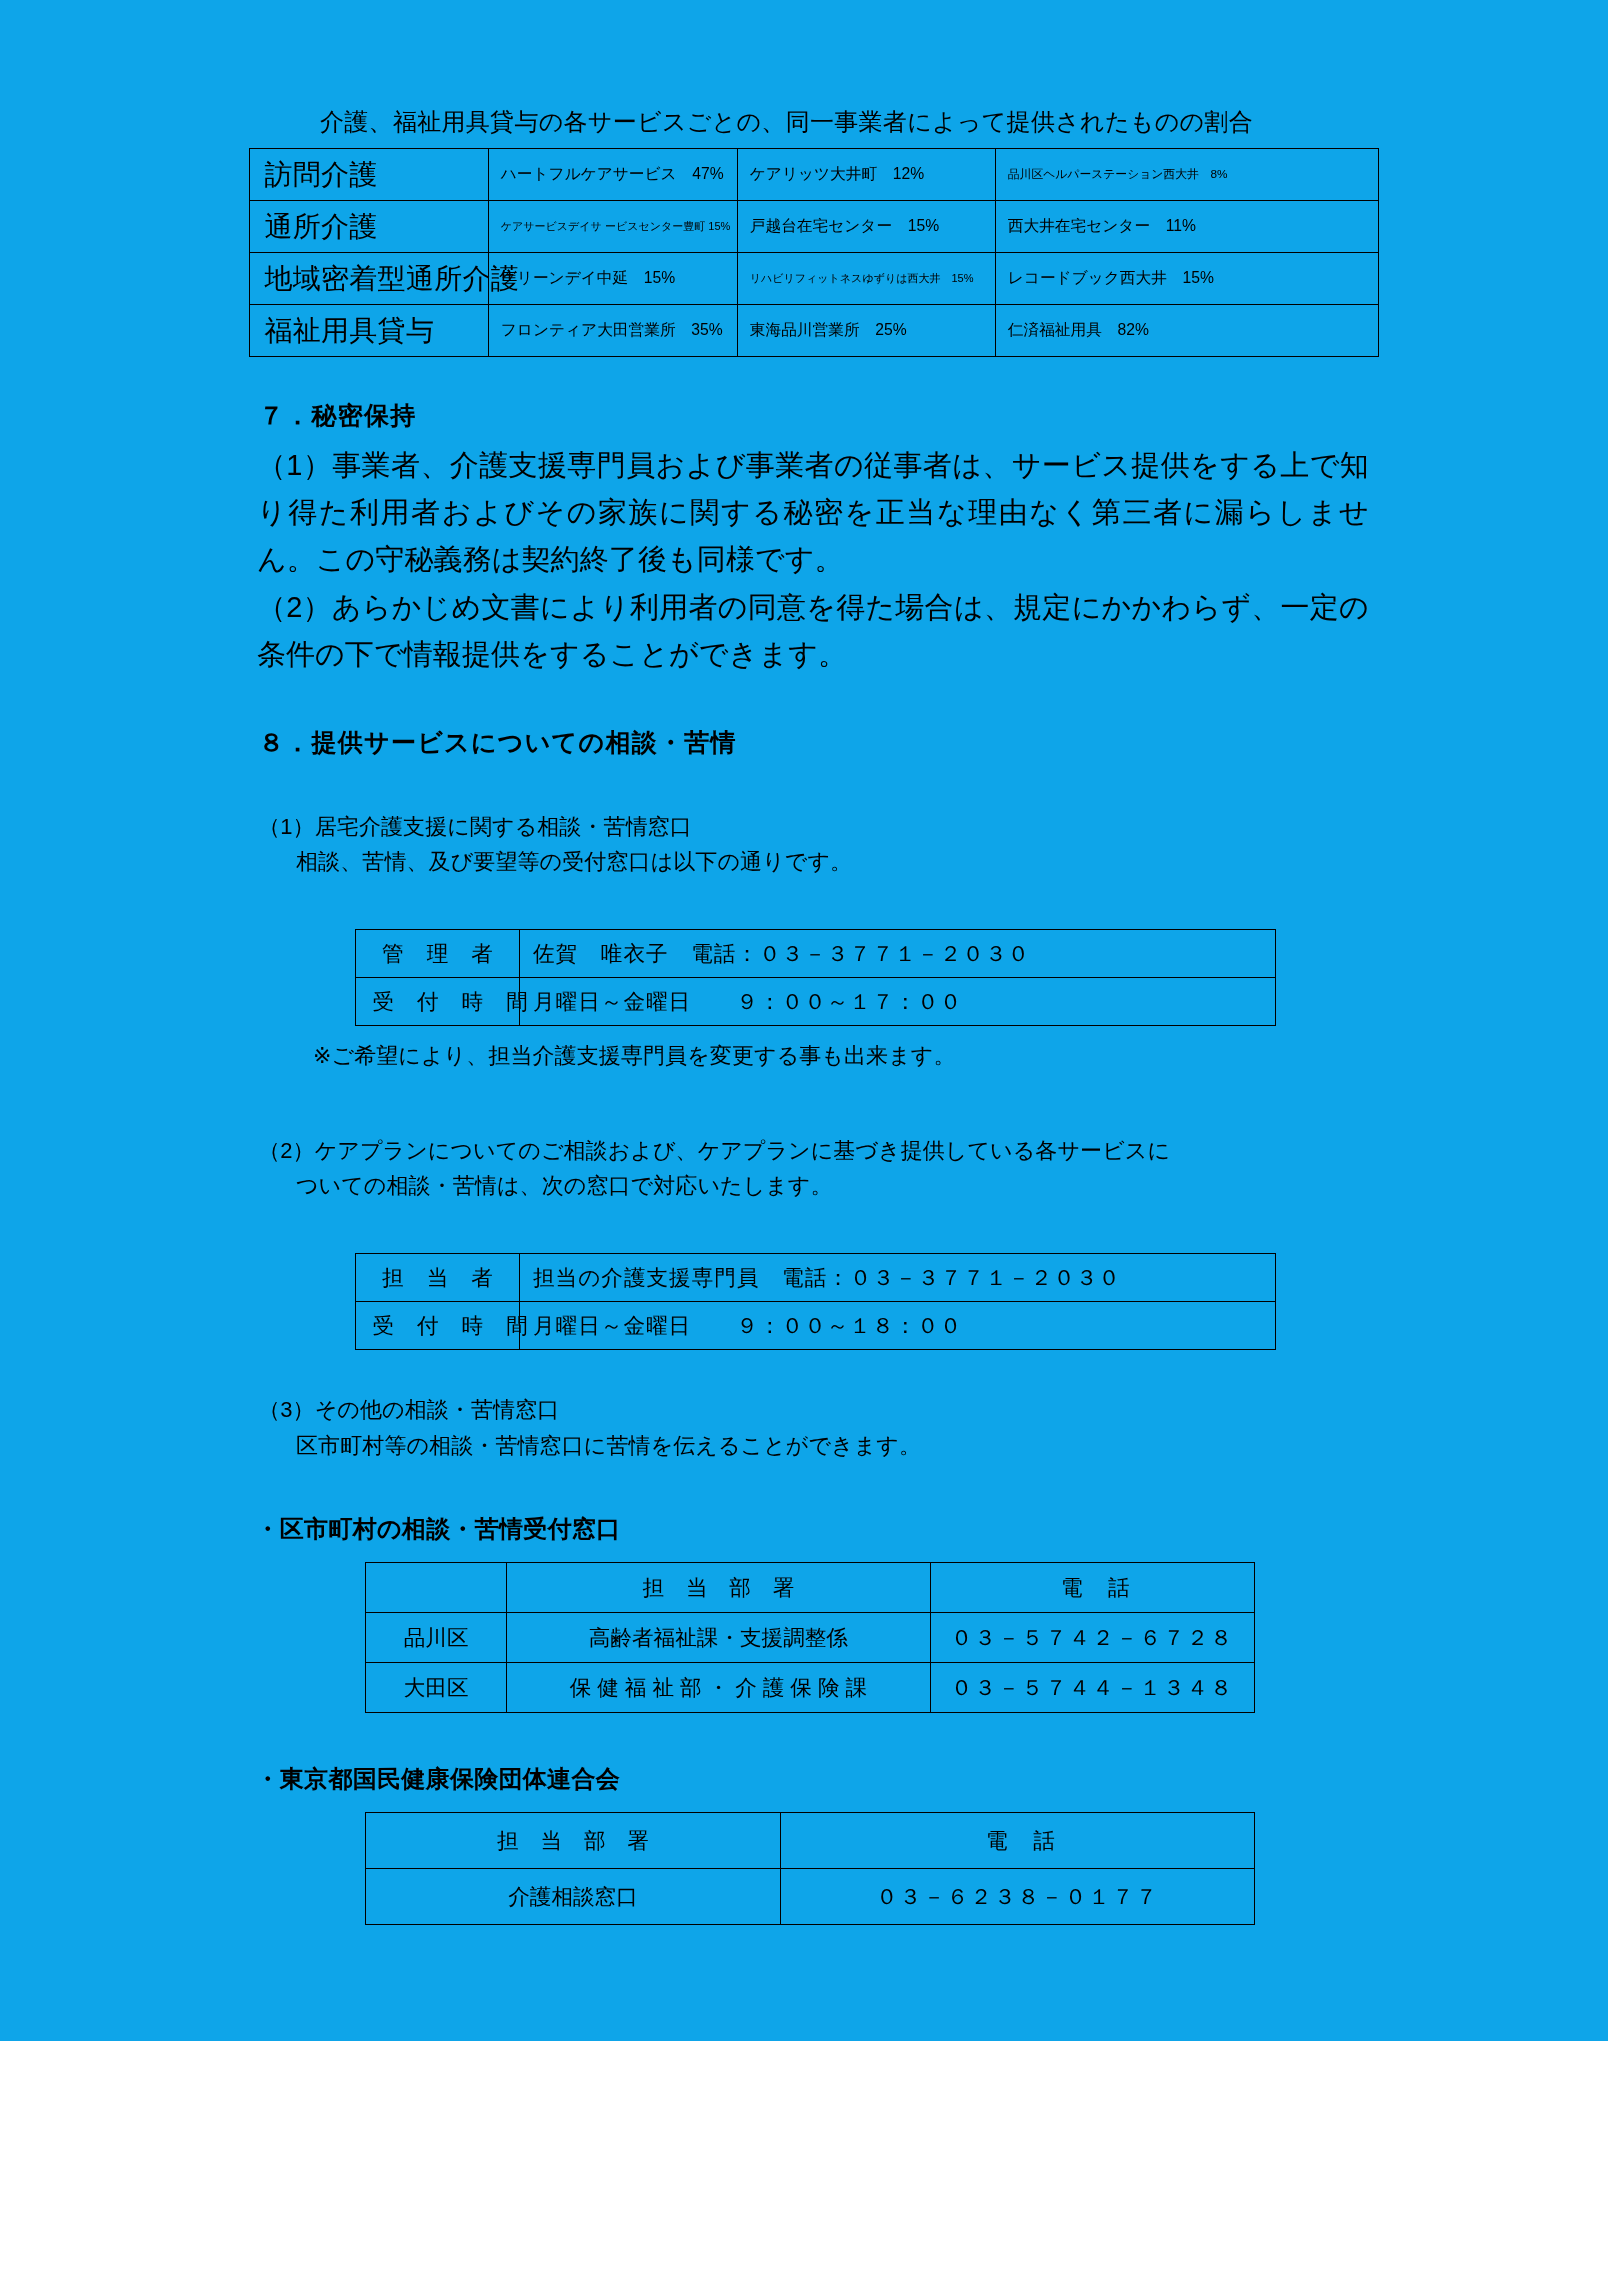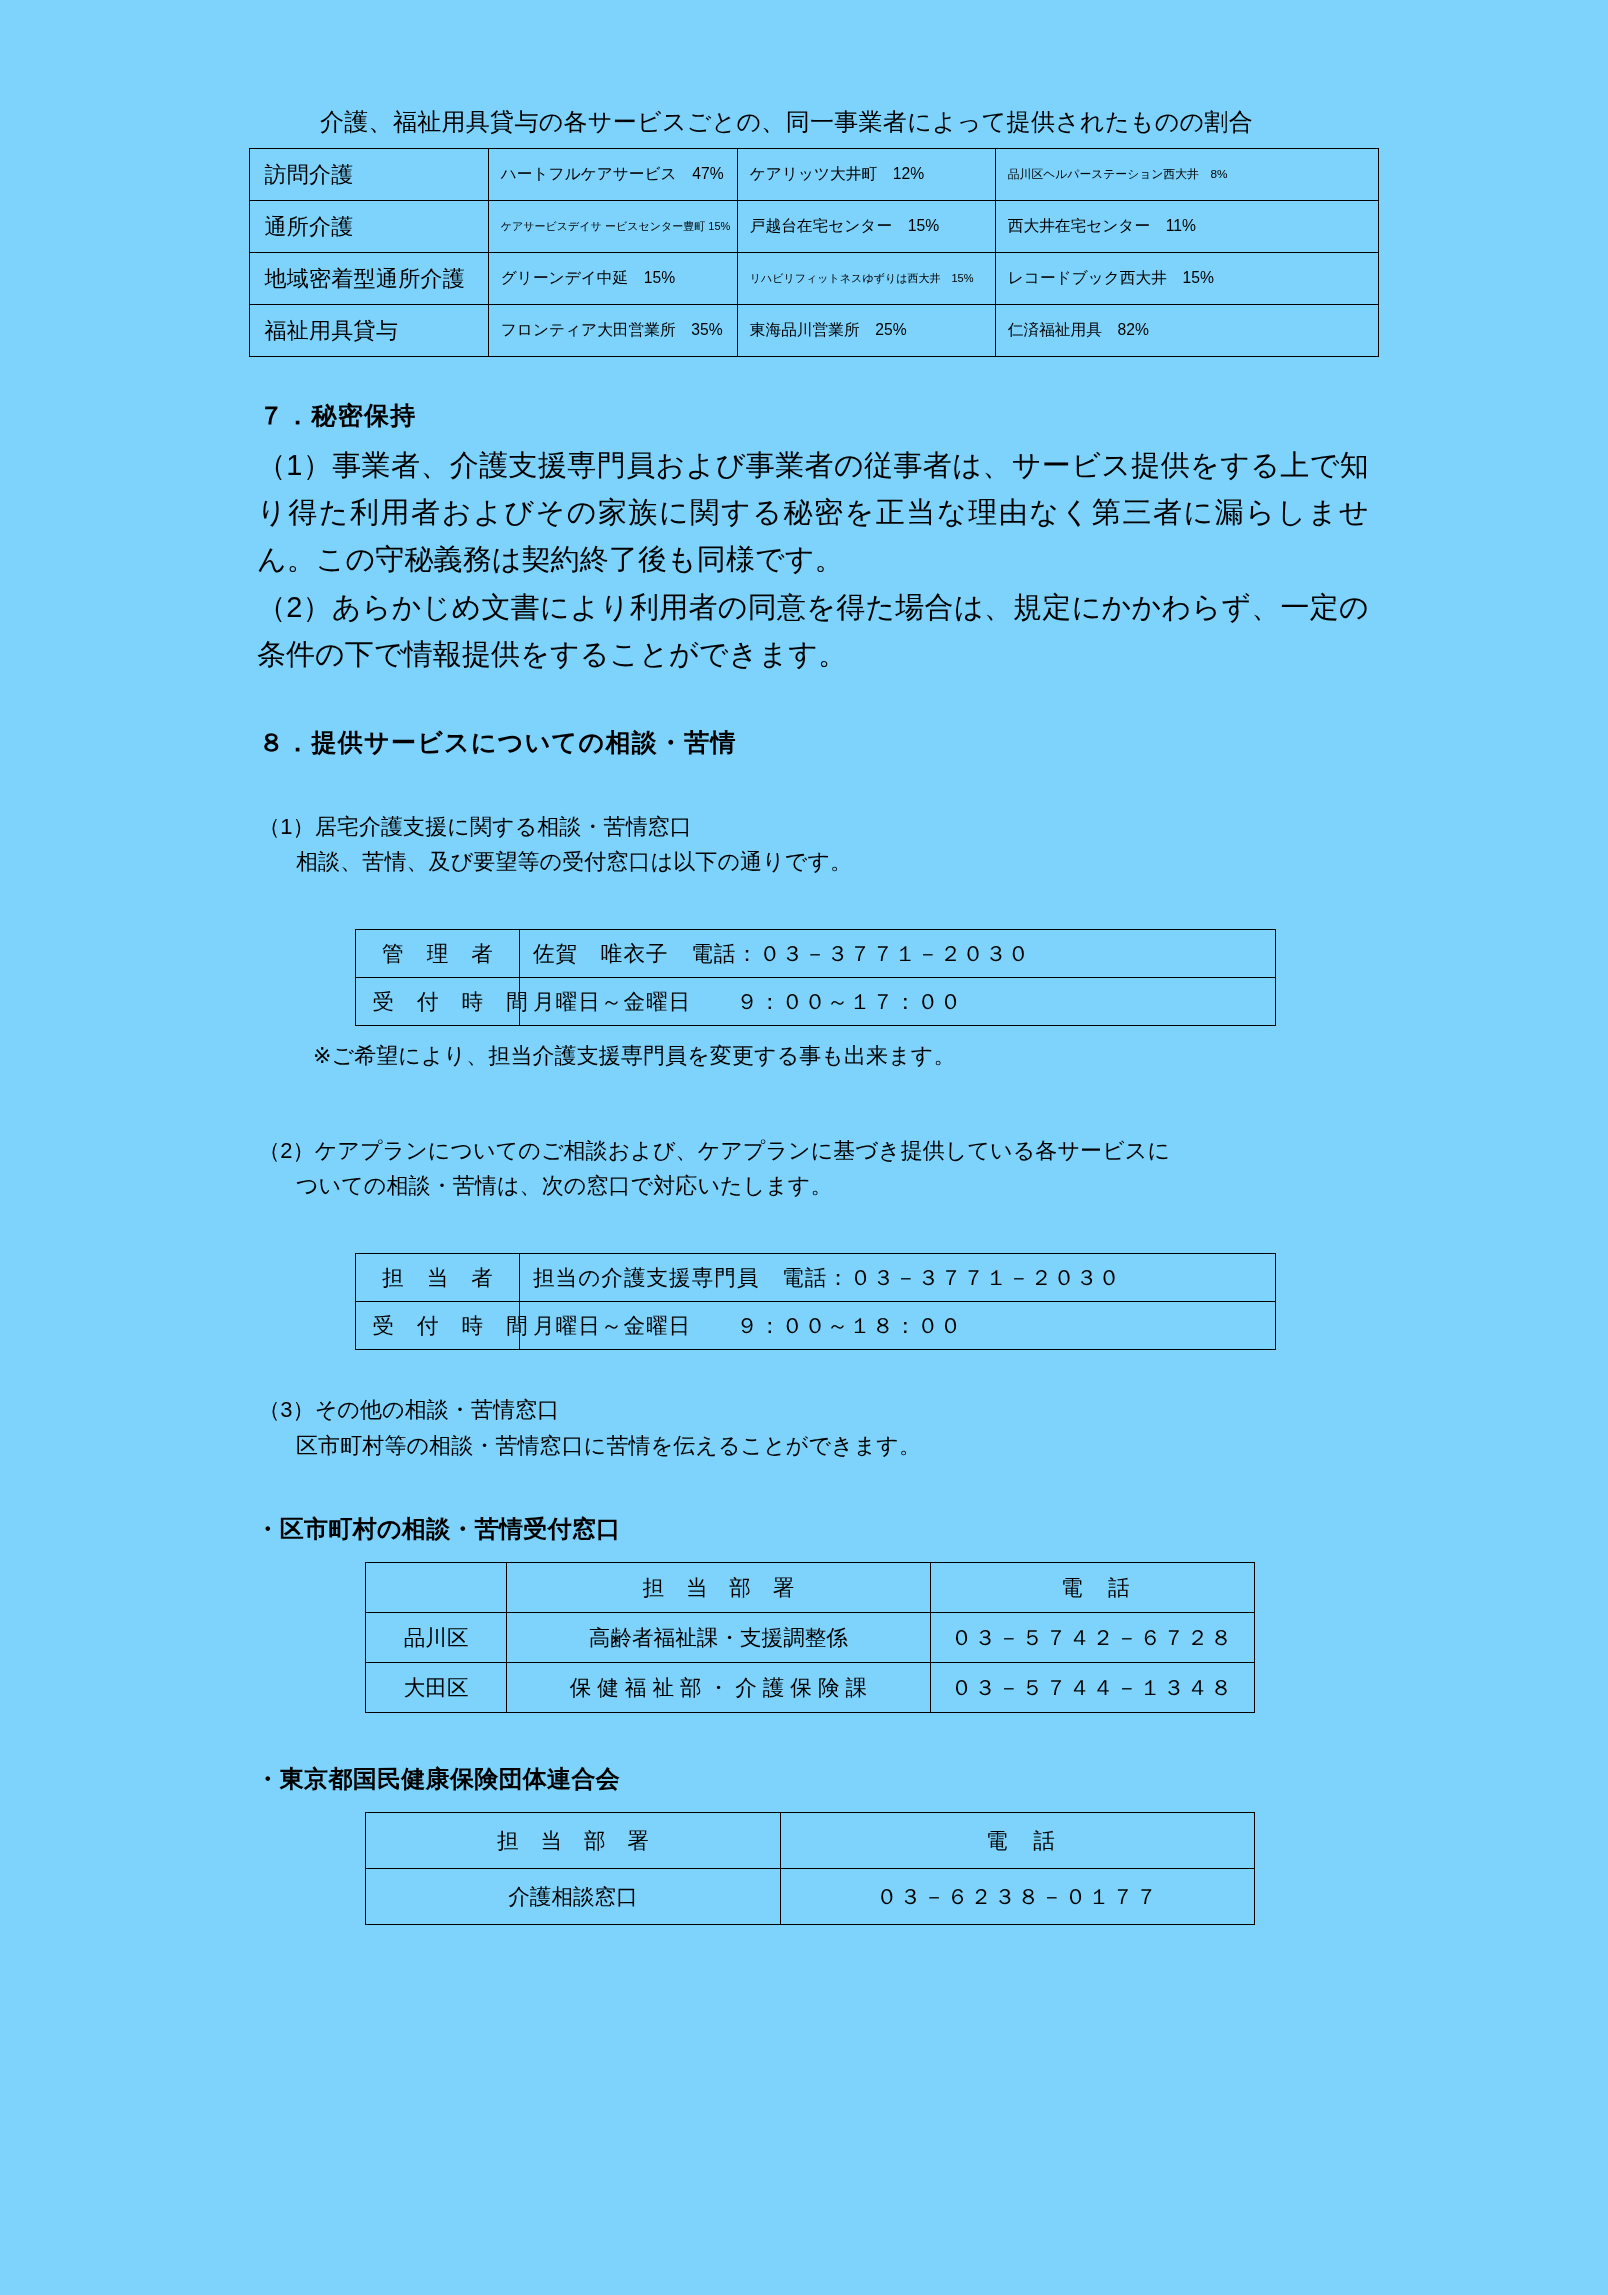--- a/index.html
+++ b/index.html
@@ -8,22 +8,22 @@
     padding: 0;
     background: #ffffff;
   }
   body {
     font-family: "Liberation Sans", "DejaVu Sans", sans-serif;
     color: #000000;
   }
   .page {
     position: relative;
     width: 1609px;
-    height: 2295px;
-    background: #7dd3fc;
+    height: 2041px;
+    background: #0ea5e9;
     box-sizing: border-box;
     padding: 12px;
     overflow: hidden;
   }
   .content {
     position: absolute;
     left: 249px;
     top: 0;
     width: 1125px;
   }
@@ -48,21 +48,21 @@
     padding: 0 7.9px;
     box-sizing: border-box;
   }
   .ratio-table {
     margin-top: 14.4px;
     width: 1130px;
     margin-left: 0;
   }
   .ratio-table td.svc {
     height: 52px;
-    font-size: 22px;
+    font-size: 28px;
     letter-spacing: 0.3px;
     white-space: nowrap;
     padding-left: 14.4px;
   }
   .ratio-table td.cell {
     font-size: 15.7px;
     text-align: left;
     padding-left: 11.8px;
     white-space: nowrap;
     overflow: hidden;

